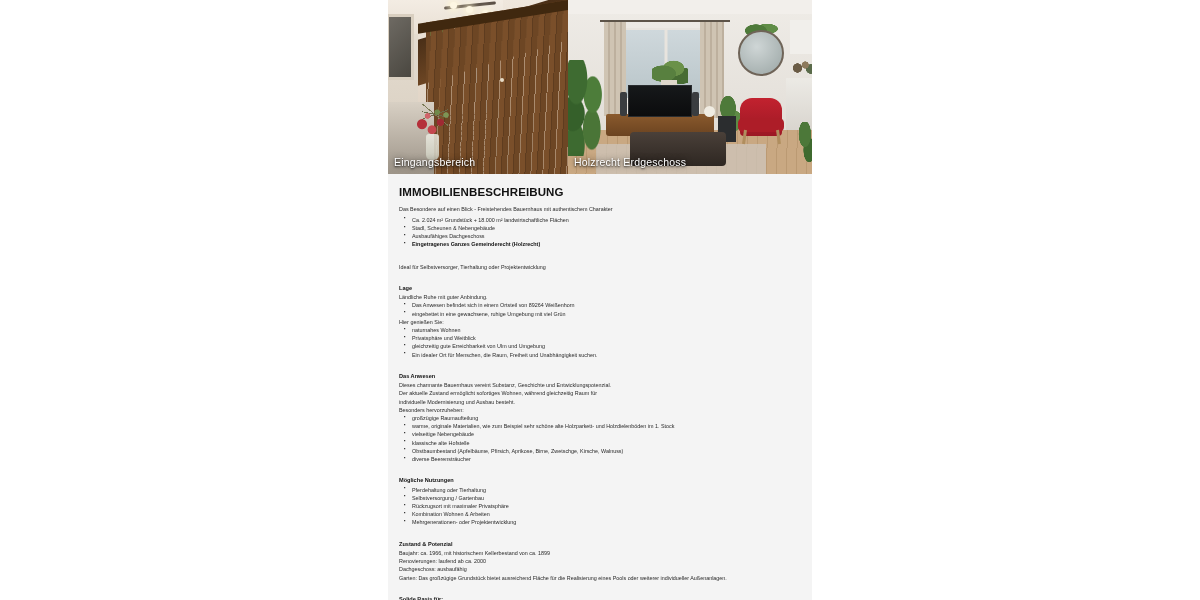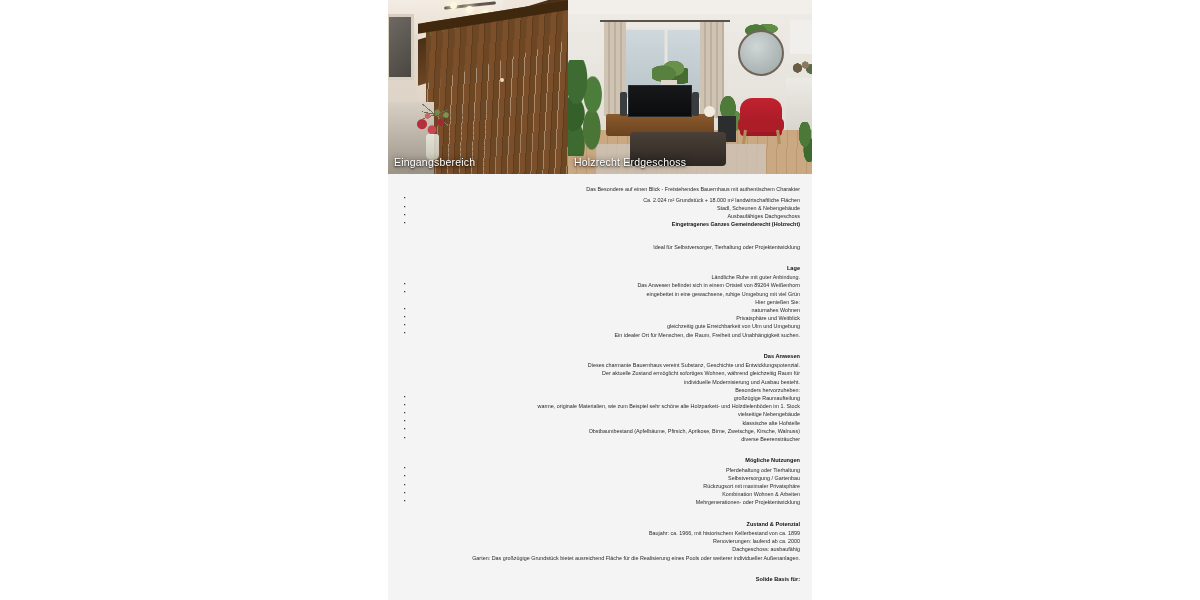--- a/index.html
+++ b/index.html
@@ -15,21 +15,20 @@
     width: 1200px; height: 600px;
     background: #ffffff;
   }
   
   .doc-column {
     position: absolute;
     left: 388px; top: 0;
     width: 424px; height: 600px;
     background: #f4f4f4;
     overflow: hidden;
-    text-align: right;
   }
 
   
   .gallery {
     display: flex;
     width: 424px;
     height: 174px;
   }
   .photo {
     position: relative;
@@ -406,20 +405,21 @@
         <div class="lr-chair-leg-r"></div>
         <div class="lr-plant-right"></div>
         <div class="lr-ottoman"></div>
         <div class="photo-caption">Holzrecht Erdgeschoss</div>
       </div>
 
     </div>
 
     <div class="content">
 
+      <h1 class="desc-title">IMMOBILIENBESCHREIBUNG</h1>
 
       <p class="lead">Das Besondere auf einen Blick - Freistehendes Bauernhaus mit authentischem Charakter</p>
       <ul class="b">
         <li>Ca. 2.024 m² Grundstück + 18.000 m² landwirtschaftliche Flächen</li>
         <li>Stadl, Scheunen &amp; Nebengebäude</li>
         <li>Ausbaufähiges Dachgeschoss</li>
         <li class="strong">Eingetragenes Ganzes Gemeinderecht (Holzrecht)</li>
       </ul>
 
       <div class="spacer-md"></div>

